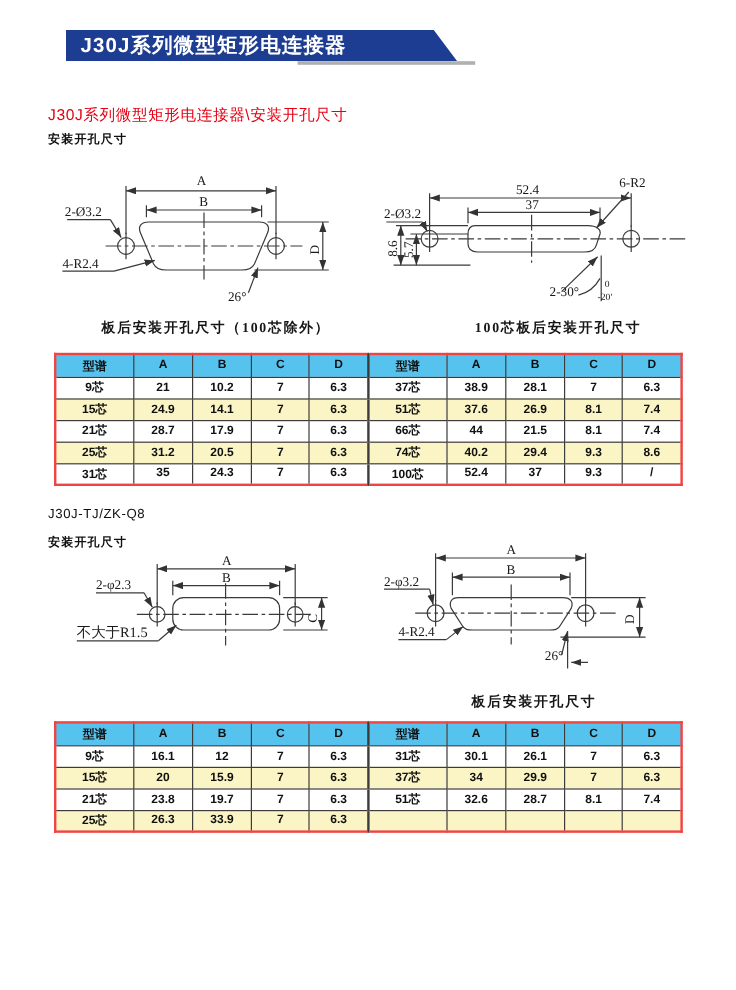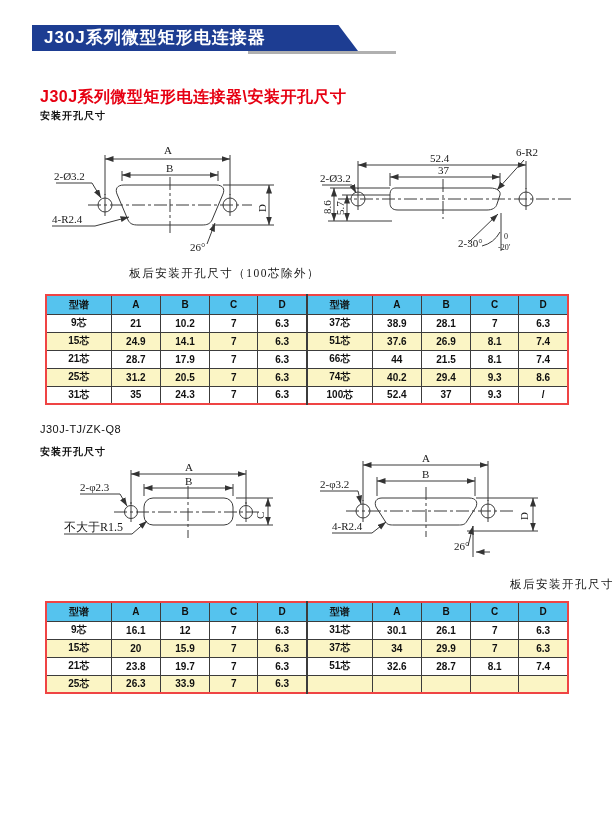--- a/index.html
+++ b/index.html
@@ -1,34 +1,34 @@
 <!DOCTYPE html>
 <html style="--c-bar: #1d3d92; --c-red: #e60012; --c-th: #55c3ee; --c-alt: #fbf5c5;"><head>
 <meta charset="utf-8">
 <style>
   *{margin:0;padding:0;box-sizing:border-box}
   html,body{background:#fff}
   body{width:613px;height:825px;position:relative;font-family:"Liberation Sans","DejaVu Sans",sans-serif;color:#111;overflow:hidden}
   .page{position:absolute;inset:0;background:#ffffff}
 
-  .header-bar{position:absolute;left:32px;top:25px;width:326px;height:26px;
+  .header-bar{position:absolute;left:55px;top:25px;width:326px;height:26px;
     background:var(--c-bar,#1d3d92);
     clip-path:polygon(0 0,94% 0,100% 100%,0 100%);}
   .header-bar .t{display:block;color:#fff;font-weight:bold;font-size:17px;line-height:26px;padding-left:12px;letter-spacing:1px}
   .header-rule{position:absolute;left:248px;top:51px;width:148px;height:3px;background:#b0b0b0}
 
-  .red-heading{position:absolute;left:40px;top:87px;color:var(--c-red,#e60012);font-size:16px;font-weight:bold;letter-spacing:.5px}
+  .red-heading{position:absolute;left:40px;top:87px;color:var(--c-red,#e60012);font-size:13px;font-weight:normal;letter-spacing:.5px}
   .bold-heading{position:absolute;left:40px;font-size:10px;font-weight:bold;color:#101010;letter-spacing:1px}
   .model-code{position:absolute;left:40px;top:423px;font-size:11px;color:#101010;letter-spacing:.5px}
 
   svg.drawing{position:absolute}
   svg.drawing text{font-family:"Liberation Serif","DejaVu Serif",serif;font-size:11px;fill:#1a1a1a}
   svg.drawing text.sm{font-size:8px}
-  .caption{position:absolute;text-align:right;font-family:"Liberation Serif","DejaVu Serif",serif;
-    font-size:11.5px;font-weight:400;color:#161616;letter-spacing:1.5px}
+  .caption{position:absolute;text-align:center;font-family:"Liberation Serif","DejaVu Serif",serif;
+    font-size:11.5px;font-weight:700;color:#161616;letter-spacing:1.5px}
 
   table.spec{position:absolute;left:45px;border-collapse:collapse;table-layout:fixed;width:524px;border:2px solid #ef4444;background:#fff}
   table.spec th,table.spec td{border:1px solid #3c3c3c;text-align:center;font-size:10px;font-weight:bold;height:18px;padding:0;color:#101010}
   table.spec th{background:var(--c-th,#55c3ee);height:19px}
   table.spec tr.alt td{background:var(--c-alt,#fbf5c5)}
   table.spec th:nth-child(6),table.spec td:nth-child(6){border-left-width:2px}
   .table1{top:294px}
   .table2{top:601px}
 </style>
 </head>
@@ -121,20 +121,21 @@
       <text x="118" y="41">37</text>
       <text x="196" y="23">6-R2</text>
       <text x="0" y="49">2-Ø3.2</text>
       <text transform="translate(11,81) rotate(-90)">8.6</text>
       <text transform="translate(24,82) rotate(-90)">5.7</text>
       <text x="138" y="114">2-30°</text>
       <text x="184" y="106" class="sm">0</text>
       <text x="178" y="117" class="sm">-20′</text>
     </g>
   </svg>
+  <div class="caption" style="left:330px;top:266px;width:270px">100芯板后安装开孔尺寸</div>
 
   <table class="spec table1">
       <colgroup>
         <col style="width: 65px;">
         <col style="width: 49px;">
         <col style="width: 49px;">
         <col style="width: 48px;">
         <col style="width: 49px;">
         <col style="width: 65px;">
         <col style="width: 49px;">
@@ -293,21 +294,21 @@
     </g>
     <g>
       <text x="102" y="9">A</text>
       <text x="102" y="25">B</text>
       <text x="0" y="35">2-φ3.2</text>
       <text x="12" y="77">4-R2.4</text>
       <text x="134" y="97">26°</text>
       <text transform="translate(208,67) rotate(-90)">D</text>
     </g>
   </svg>
-  <div class="caption" style="left:324px;top:577px;width:290px">板后安装开孔尺寸</div>
+  <div class="caption" style="left:300px;top:577px;width:290px">板后安装开孔尺寸</div>
 
   <table class="spec table2">
       <colgroup>
         <col style="width: 65px;">
         <col style="width: 49px;">
         <col style="width: 49px;">
         <col style="width: 48px;">
         <col style="width: 49px;">
         <col style="width: 65px;">
         <col style="width: 49px;">

